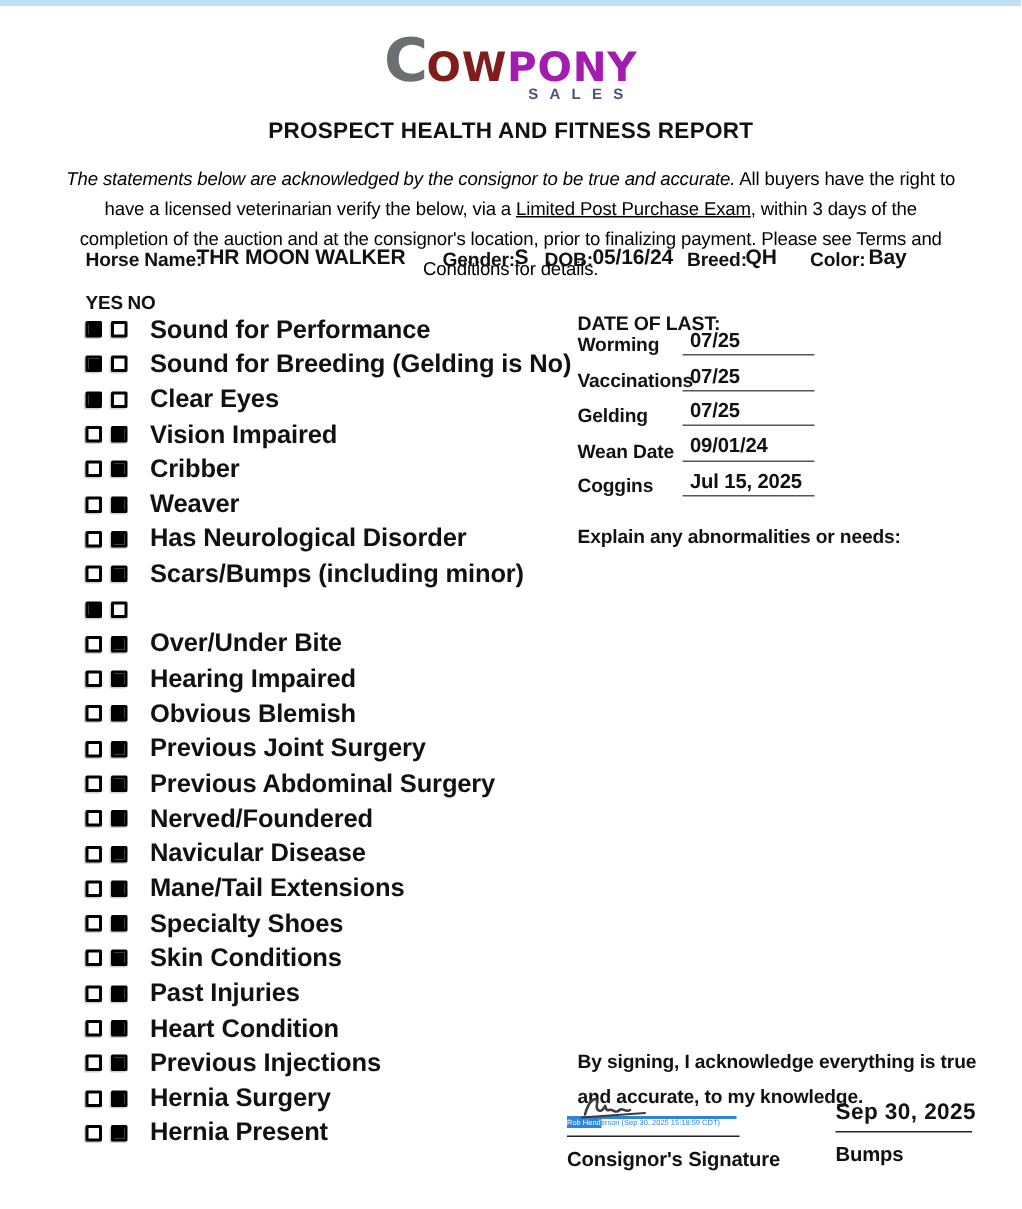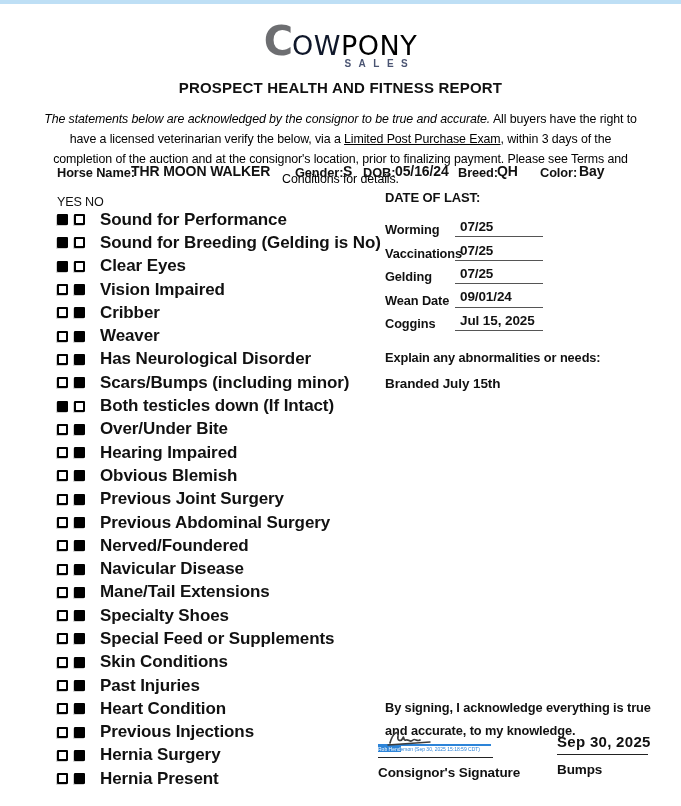--- a/index.html
+++ b/index.html
@@ -25,25 +25,25 @@
     text-align: center;
   }
   .logo-word { display: flex; align-items: baseline; justify-content: center; }
   .logo-c {
     font-family: "DejaVu Sans", sans-serif;
     font-size: 40px; font-weight: 900; color: #6d6e71; line-height: 0.75;
     margin-right: -1px;
   }
   .logo-ow {
     font-family: "DejaVu Sans", sans-serif;
-    font-size: 27px; font-weight: 400; color: #0f172a; letter-spacing: 0.5px;
+    font-size: 27px; font-weight: 700; color: #7f1d1d; letter-spacing: 0.5px;
   }
   .logo-pony {
     font-family: "DejaVu Sans", sans-serif;
-    font-size: 27px; font-weight: 400; color: #000000; letter-spacing: 0.5px;
+    font-size: 27px; font-weight: 700; color: #a21caf; letter-spacing: 0.5px;
   }
   .logo-sales {
     font-size: 10px; font-weight: bold; color: #4a5472;
     letter-spacing: 7.5px; text-align: right; margin-top: -3px; padding-right: 2px;
   }
   
   .title {
     text-align: center; font-size: 15px; font-weight: bold;
     letter-spacing: 0.2px; margin-top: 10px;
   }
@@ -54,38 +54,38 @@
   }
   .disclaimer .u { text-decoration: underline; }
   
   .hinfo { position: absolute; top: 163px; left: 0; width: 681px; height: 20px; }
   .hinfo span { position: absolute; white-space: nowrap; }
   .hlabel { font-size: 12.8px; font-weight: bold; top: 2px; }
   .hvalue { font-size: 14px;  font-weight: bold; top: 0; }
   
   .yn-header {
     position: absolute; left: 57px; top: 195px;
-    font-size: 12.6px; font-weight: normal; display: flex;
+    font-size: 12.6px; font-weight: bold; display: flex;
   }
   .yn-header .yes { width: 28px; }
   .checklist { position: absolute; left: 57px; top: 208px; }
   .check-row { display: flex; align-items: center; height: 23.3px; }
   .cb {
     width: 11px; height: 11px;
     border: 2.6px solid #000; border-radius: 1px;
     background: #fff; margin-right: 6px;
     display: inline-flex; align-items: center; justify-content: center;
     box-shadow: -1px 1px 0 rgba(0,0,0,0.18);
   }
   .cb .fill { width: 8px; height: 8px; background: transparent; }
   .cb.checked .fill { background: #000; }
   .check-label { margin-left: 9px; font-size: 17px; font-weight: bold; white-space: nowrap; }
   
   .dates-header {
-    position: absolute; left: 385px; top: 190px;
+    position: absolute; left: 385px; top: 208px;
     font-size: 13px; font-weight: bold;
   }
   .date-fields { position: absolute; left: 385px; top: 214px; }
   .date-row { display: flex; align-items: flex-end; height: 23.4px; }
   .date-label { width: 70px; font-size: 12.8px; font-weight: bold; white-space: nowrap; }
   .date-value {
     width: 88px; border-bottom: 1.2px solid #555;
     font-size: 13.5px; font-weight: bold;
     padding: 0 0 2px 5px; line-height: 1.05; white-space: nowrap; margin-top: 33px;
   }
@@ -224,21 +224,20 @@
         </span>
         <span class="check-label">Scars/Bumps (including minor)</span>
       </div>
       <div class="check-row">
         <span class="cb checked">
           <span class="fill"></span>
         </span>
         <span class="cb">
           <span class="fill"></span>
         </span>
-        <span class="check-label">Both testicles down (If Intact)</span>
       </div>
       <div class="check-row">
         <span class="cb">
           <span class="fill"></span>
         </span>
         <span class="cb checked">
           <span class="fill"></span>
         </span>
         <span class="check-label">Over/Under Bite</span>
       </div>
@@ -306,29 +305,20 @@
         <span class="check-label">Mane/Tail Extensions</span>
       </div>
       <div class="check-row">
         <span class="cb">
           <span class="fill"></span>
         </span>
         <span class="cb checked">
           <span class="fill"></span>
         </span>
         <span class="check-label">Specialty Shoes</span>
-      </div>
-      <div class="check-row">
-        <span class="cb">
-          <span class="fill"></span>
-        </span>
-        <span class="cb checked">
-          <span class="fill"></span>
-        </span>
-        <span class="check-label">Special Feed or Supplements</span>
       </div>
       <div class="check-row">
         <span class="cb">
           <span class="fill"></span>
         </span>
         <span class="cb checked">
           <span class="fill"></span>
         </span>
         <span class="check-label">Skin Conditions</span>
       </div>
@@ -398,21 +388,20 @@
         <span class="date-value">09/01/24</span>
       </div>
       <div class="date-row">
         <span class="date-label">Coggins</span>
         <span class="date-value">Jul 15, 2025</span>
       </div>
     </div>
 
   <div class="abnormal">
     <div class="alabel">Explain any abnormalities or needs:</div>
-    <div class="avalue">Branded July 15th</div>
   </div>
 
   <div class="ack">
     <div>By signing, I acknowledge everything is true</div>
     <div>and accurate, to my knowledge.</div>
   </div>
 
   <div class="sig-area">
     <svg class="scribble" width="52" height="20" viewBox="0 0 52 20">
       <path d="M4 14 C7 3, 13 1, 12 7 C11 12, 15 13, 17 9 C18 6, 17 12, 20 11 C23 10, 24 14, 27 11 C29 9, 31 13, 34 11" stroke="#3c3c3c" fill="none" stroke-width="1.7" stroke-linecap="round"></path>

